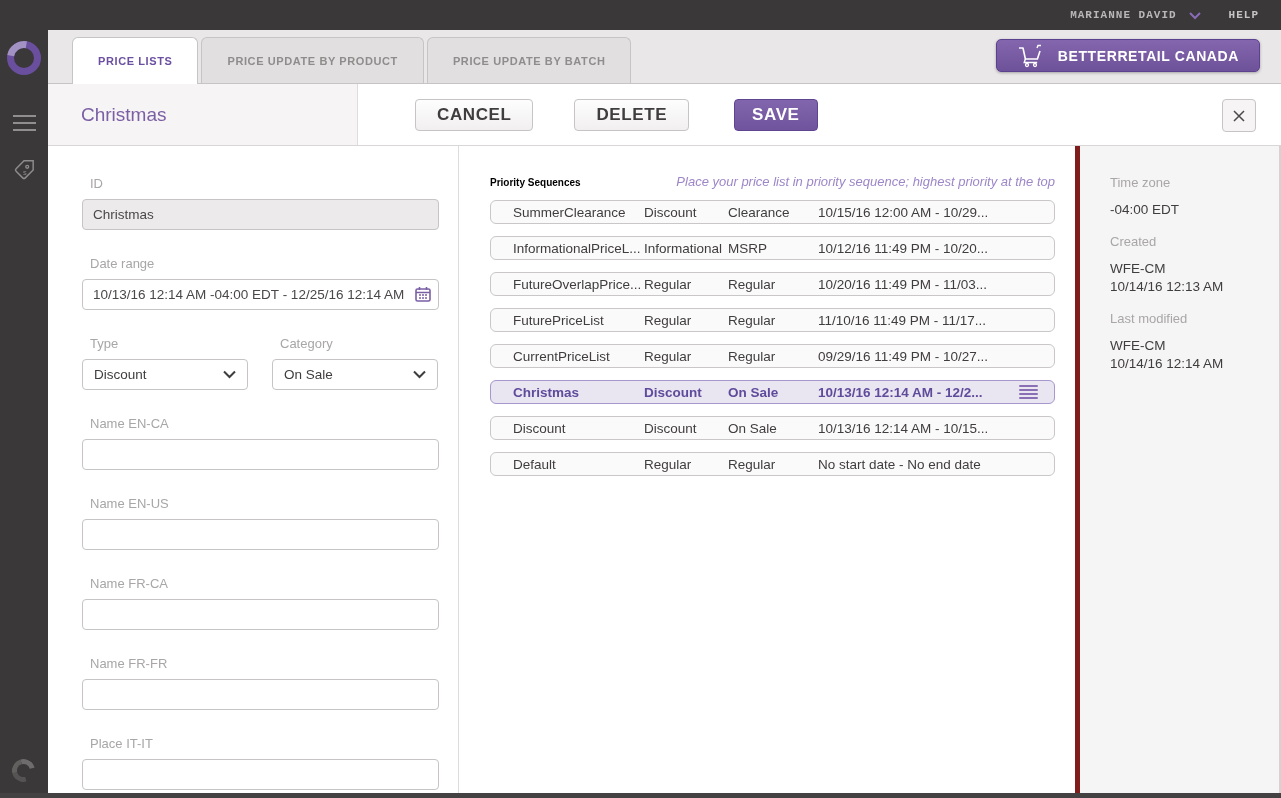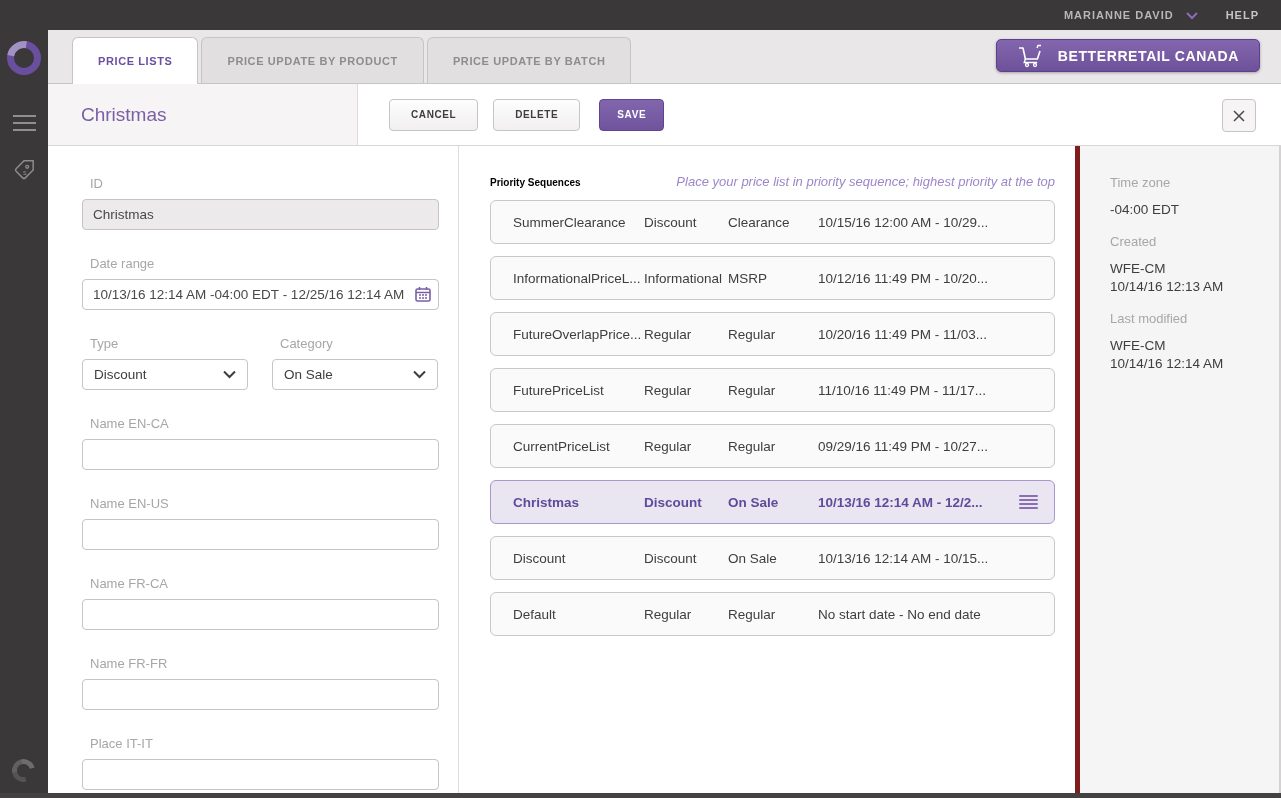--- a/index.html
+++ b/index.html
@@ -1,21 +1,21 @@
 <!DOCTYPE html>
 <html><head>
 <meta charset="utf-8">
 <style>
   * { margin:0; padding:0; box-sizing:border-box; }
   html,body { width:1281px; height:798px; overflow:hidden; }
   body { font-family:"Liberation Sans","DejaVu Sans",sans-serif; background:#fff; position:relative; color:#3f3d3d; }
 
   
   .topbar { position:absolute; top:0; left:0; right:0; height:30px; background:#3a3838;
-            display:flex; align-items:center; justify-content:flex-end; padding-right:22px; z-index:30; }
+            display:flex; align-items:center; justify-content:flex-end; padding-right:22px; z-index:30;font-family:Liberation Mono, monospace; }
   .topbar .user { display:flex; align-items:center; cursor:pointer; }
   .topbar .user-name { color:#b9b7b7; font-size:11px; font-weight:bold; letter-spacing:1px; }
   .topbar .chev { margin:2px 28px 0 12px; }
   .topbar .help { color:#c6c4c4; font-size:11px; font-weight:bold; letter-spacing:1px; cursor:pointer; }
 
   
   .rail { position:absolute; top:30px; left:0; bottom:0; width:48px; background:#3a3838; z-index:25; }
   .rail-item { width:48px; display:flex; justify-content:center; }
   .logo { margin-top:11px; width:34px; height:34px; border-radius:50%; border:7px solid #6a4f9e; position:relative; }
   .logo::after { content:""; position:absolute; inset:-7px; border-radius:50%;
@@ -43,22 +43,22 @@
                color:#fff; font-size:14px; font-weight:bold; letter-spacing:.6px; cursor:pointer;
                box-shadow:0 1px 3px rgba(0,0,0,.3); }
 
   
   .header { height:63px; flex:0 0 auto; background:#fff; border-top:1px solid #c6c4c4;
             border-bottom:1px solid #d8d6d6; display:flex; position:relative; }
   .title-zone { width:310px; flex:0 0 auto; background:#f6f4f4; border-right:1px solid #dedcdc;
                 display:flex; align-items:center; padding-left:33px; }
   .page-title { color:#7b5fa5; font-size:19px; }
   .actions { display:flex; align-items:center; padding-left:31px; }
-  .btn { height:32px; border-radius:4px; font-size:10px; font-weight:bold; letter-spacing:.6px;
-         display:flex; align-items:center; justify-content:center; cursor:pointer; }
+  .btn { height:32px; border-radius:4px; font-size:17px; font-weight:bold; letter-spacing:.6px;
+         display:flex; align-items:center; justify-content:center; cursor:pointer;margin-left:26px; }
   .btn-light { background:linear-gradient(#fefefe,#f1efef); border:1px solid #c6c4c4; color:#3f3d3d; padding:0 21px; }
   .btn-primary { background:linear-gradient(#8266ad,#6f539c); border:1px solid #5f4591; color:#fff; padding:0 17px; }
   .mr15 { margin-right:15px; } .mr19 { margin-right:19px; }
   .close-btn { position:absolute; right:25px; top:15px; width:34px; height:33px;
                background:#f6f4f4; border:1px solid #c6c4c4; border-radius:4px;
                display:flex; align-items:center; justify-content:center; cursor:pointer; }
 
   
   .content { flex:1; display:flex; min-height:0; }
 
@@ -77,21 +77,21 @@
   .sel-col { width:166px; } .sel-col + .sel-col { margin-left:24px; }
   .select { width:166px; height:31px; border:1px solid #c6c4c4; border-radius:4px; background:#fff;
             display:flex; align-items:center; justify-content:space-between; padding:0 11px;
             font-size:13.5px; color:#3f3d3d; cursor:pointer; }
 
   
   .list-pane { flex:1; padding:28px 20px 0 31px; min-width:0; }
   .list-head { display:flex; justify-content:space-between; align-items:baseline; margin-bottom:11px; }
   .list-title { font-size:10px; color:#000000;font-weight:bold; }
   .list-note { font-size:13px; font-style:italic; color:#9d86c8; }
-  .p-row { height:44px; margin-bottom:12px; background:#fbfafa; border:1px solid #c9c7c7; border-radius:6px;
+  .p-row { height:24px; margin-bottom:12px; background:#fbfafa; border:1px solid #c9c7c7; border-radius:6px;
            display:flex; align-items:center; padding:0 14px 0 22px; font-size:13.5px; color:#3f3d3d; cursor:pointer; }
   .p-row .c-name { width:131px; flex:0 0 auto; white-space:nowrap; overflow:hidden; }
   .p-row .c-type { width:84px; flex:0 0 auto; white-space:nowrap; }
   .p-row .c-cat  { width:90px; flex:0 0 auto; white-space:nowrap; }
   .p-row .c-dates{ flex:1; white-space:nowrap; overflow:hidden; }
   .p-row.selected { background:#e9e5f1; border-color:#a697cc; color:#5f4b9b; font-weight:bold; }
   .drag-handle { display:none; flex-direction:column; gap:1.5px; padding:4px 2px; cursor:grab; }
   .drag-handle i { display:block; width:19px; height:2.5px; background:#8a6fb4; border-radius:1px; }
   .p-row.selected .drag-handle { display:flex; }
 

